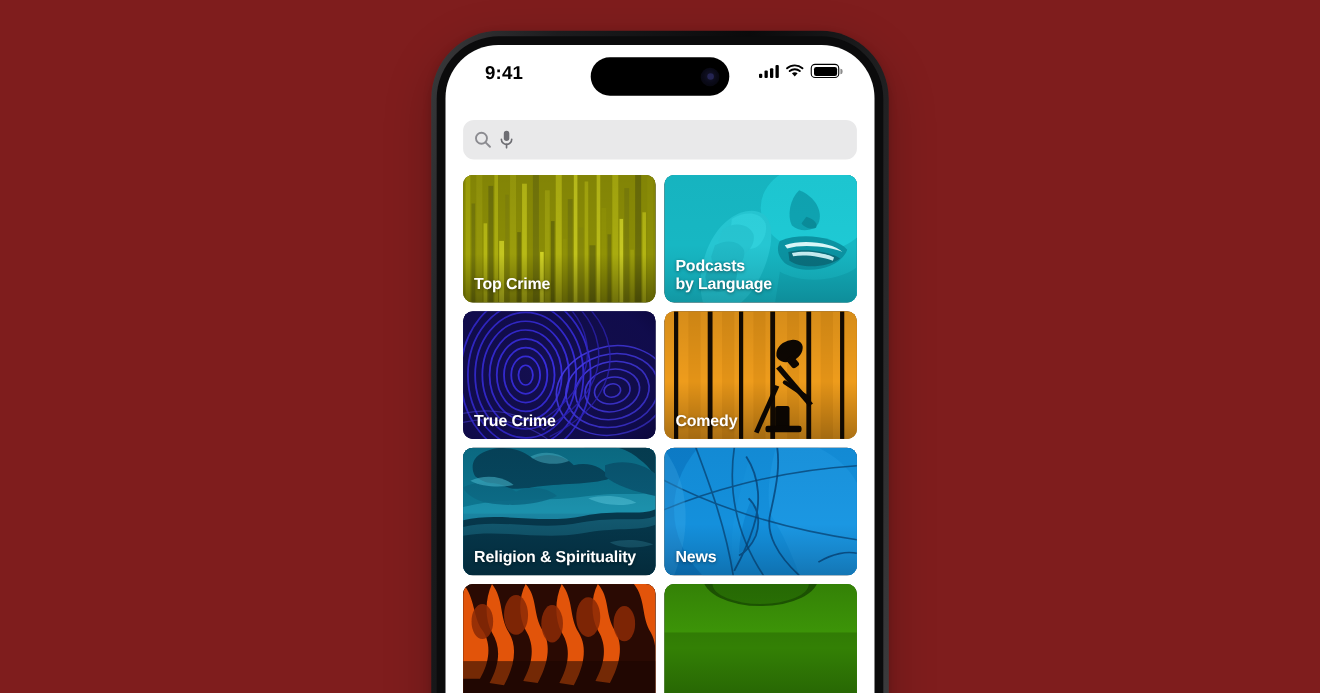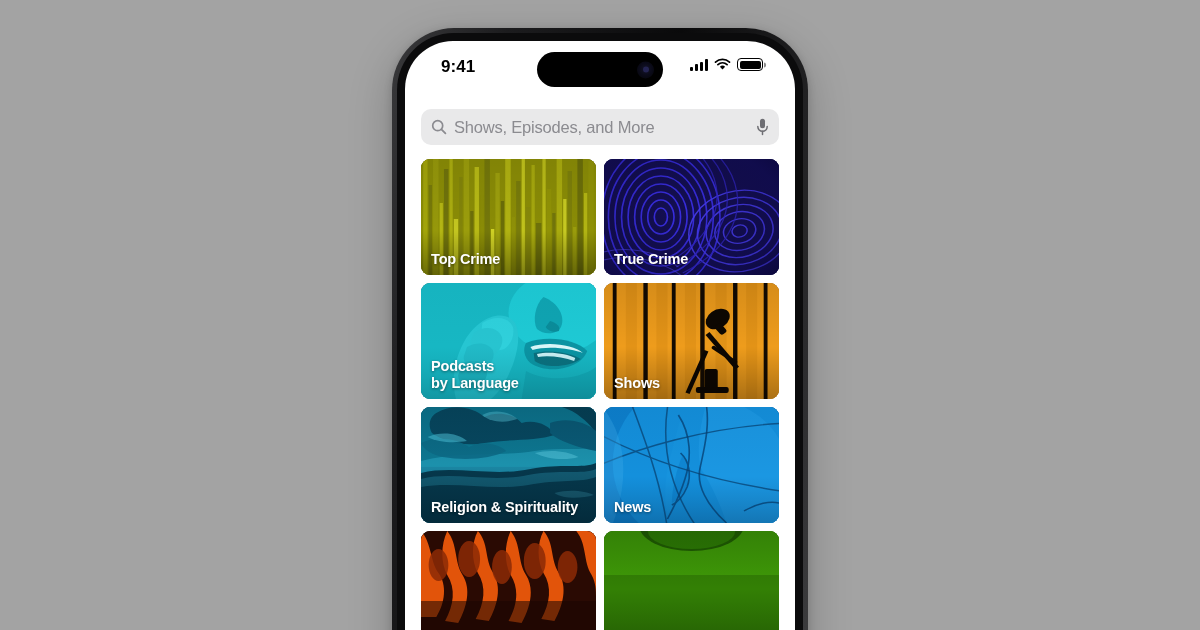--- a/index.html
+++ b/index.html
@@ -12,21 +12,21 @@
     height: 630px;
     overflow: hidden;
     font-family: "Liberation Sans", sans-serif;
     position: relative;
   }
 
   
   .stage {
     position: absolute;
     inset: 0;
-    background: #a3a3a3;
+    background: #7f1d1d;
   }
   .phone {
     position: absolute;
     left: 392px;
     top: 28px;
     width: 416px;
     height: 852px;
     border-radius: 62px;
     background: linear-gradient(105deg, #3a3a3c 0%, #1c1c1e 18%, #0a0a0b 45%, #2c2c2e 78%, #48484a 100%);
     box-shadow: 0 14px 44px rgba(0,0,0,0.22), 0 2px 8px rgba(0,0,0,0.16);
@@ -271,21 +271,20 @@
       </div>
 
       <div class="content">
 
 
         <div class="searchbar">
           <svg width="16" height="16" viewBox="0 0 16 16">
             <circle cx="6.7" cy="6.7" r="5" stroke="#8b8b90" stroke-width="1.7" fill="none"></circle>
             <line x1="10.4" y1="10.4" x2="14.4" y2="14.4" stroke="#8b8b90" stroke-width="1.8" stroke-linecap="round"></line>
           </svg>
-          <span class="search-ph">Shows, Episodes, and More</span>
           <svg width="13" height="18" viewBox="0 0 13 18">
             <rect x="4" y="0.8" width="5" height="9.4" rx="2.5" fill="#6e6e73"></rect>
             <path d="M1.8 8.6 a4.7 4.7 0 0 0 9.4 0" stroke="#6e6e73" stroke-width="1.5" fill="none" stroke-linecap="round"></path>
             <line x1="6.5" y1="13.3" x2="6.5" y2="16.4" stroke="#6e6e73" stroke-width="1.5" stroke-linecap="round"></line>
           </svg>
         </div>
 
         <div class="grid">
 
           <div class="tile">
@@ -334,20 +333,58 @@
                     <stop offset="0.62" stop-color="#000" stop-opacity="0"></stop>
                     <stop offset="1" stop-color="#000" stop-opacity="0.34"></stop>
                   </linearGradient>
                 </defs>
               </svg>
             </div>
             <div class="tile-label">Top Crime</div>
           </div>
 
           <div class="tile">
+            <div class="art art-language">
+              <svg width="100%" height="100%" viewBox="0 0 160 116" preserveAspectRatio="none">
+                <rect width="160" height="116" fill="#17b7c3"></rect>
+
+                <path d="M95 -10 C135 -8 168 16 172 60 C174 96 150 126 110 128 L160 128 L160 -10 Z" fill="#18c2ce"></path>
+                <ellipse cx="126" cy="30" rx="46" ry="40" fill="#1ec9d4"></ellipse>
+
+                <path d="M112 14 C126 20 132 34 128 44 C124 52 112 52 106 46 C102 38 104 22 112 14 Z" fill="#0fa3b1"></path>
+                <path d="M118 38 C124 40 128 44 126 48 C122 50 116 48 114 44 Z" fill="#0a8b99"></path>
+
+                <path d="M96 60 C114 52 142 56 152 68 C146 86 116 92 100 80 C94 74 93 66 96 60 Z" fill="#0b93a2"></path>
+                <path d="M100 64 C116 58 140 62 148 70 C140 66 116 62 102 67 Z" fill="#d8f6f8"></path>
+                <path d="M103 70 C118 66 138 70 146 76 C136 84 114 86 104 78 Z" fill="#0a6e7c"></path>
+                <path d="M106 71 C118 68 134 71 141 75 L140 78 C130 74 116 72 107 74 Z" fill="#cdf0f4"></path>
+
+                <path d="M96 88 C116 100 146 96 160 84 L160 116 L92 116 Z" fill="#12aab7"></path>
+
+                <path d="M32 116 C26 92 34 56 54 40 C66 30 80 30 86 40 C92 52 88 74 80 92 C74 106 66 116 58 120 Z" fill="#26c6d2"></path>
+                <path d="M56 40 C68 32 80 34 84 44 C86 52 82 62 76 66 C68 70 58 64 55 54 Z" fill="#2fd0db"></path>
+                <path d="M48 50 C58 42 70 44 74 54 C76 62 70 72 62 74 C54 76 46 68 45 60 Z" fill="#27c4d0"></path>
+                <path d="M42 64 C52 58 62 60 66 68 C68 76 62 86 54 88 C46 90 39 82 39 74 Z" fill="#21bac7"></path>
+                <path d="M38 80 C48 76 58 78 60 86 C62 94 56 104 48 106 C40 108 34 100 34 92 Z" fill="#1cb2bf"></path>
+
+                <rect width="160" height="116" fill="url(#langShade)"></rect>
+                <defs>
+                  <linearGradient id="langShade" x1="0" y1="0" x2="0" y2="1">
+                    <stop offset="0" stop-color="#0a7380" stop-opacity="0.05"></stop>
+                    <stop offset="0.55" stop-color="#0a7380" stop-opacity="0"></stop>
+                    <stop offset="1" stop-color="#064a55" stop-opacity="0.30"></stop>
+                  </linearGradient>
+                </defs>
+              </svg>
+            </div>
+            <div class="tile-label">Podcasts
+by Language</div>
+          </div>
+
+          <div class="tile">
             <div class="art art-truecrime">
               <svg width="100%" height="100%" viewBox="0 0 160 116" preserveAspectRatio="none">
                 <rect width="160" height="116" fill="#140f52"></rect>
                 <g fill="none" stroke="#3b30e8" stroke-width="1.5" opacity="0.95">
                   <ellipse cx="52" cy="58" rx="6" ry="9"></ellipse>
                   <ellipse cx="52" cy="58" rx="12" ry="17"></ellipse>
                   <ellipse cx="52" cy="58" rx="18" ry="25"></ellipse>
                   <ellipse cx="52" cy="58" rx="24" ry="33"></ellipse>
                   <ellipse cx="52" cy="58" rx="30" ry="41"></ellipse>
                   <ellipse cx="52" cy="58" rx="36" ry="49"></ellipse>
@@ -379,58 +416,20 @@
                     <stop offset="0.7" stop-color="#06033a" stop-opacity="0.25"></stop>
                     <stop offset="1" stop-color="#03001f" stop-opacity="0.62"></stop>
                   </radialGradient>
                 </defs>
               </svg>
             </div>
             <div class="tile-label">True Crime</div>
           </div>
 
           <div class="tile">
-            <div class="art art-language">
-              <svg width="100%" height="100%" viewBox="0 0 160 116" preserveAspectRatio="none">
-                <rect width="160" height="116" fill="#17b7c3"></rect>
-
-                <path d="M95 -10 C135 -8 168 16 172 60 C174 96 150 126 110 128 L160 128 L160 -10 Z" fill="#18c2ce"></path>
-                <ellipse cx="126" cy="30" rx="46" ry="40" fill="#1ec9d4"></ellipse>
-
-                <path d="M112 14 C126 20 132 34 128 44 C124 52 112 52 106 46 C102 38 104 22 112 14 Z" fill="#0fa3b1"></path>
-                <path d="M118 38 C124 40 128 44 126 48 C122 50 116 48 114 44 Z" fill="#0a8b99"></path>
-
-                <path d="M96 60 C114 52 142 56 152 68 C146 86 116 92 100 80 C94 74 93 66 96 60 Z" fill="#0b93a2"></path>
-                <path d="M100 64 C116 58 140 62 148 70 C140 66 116 62 102 67 Z" fill="#d8f6f8"></path>
-                <path d="M103 70 C118 66 138 70 146 76 C136 84 114 86 104 78 Z" fill="#0a6e7c"></path>
-                <path d="M106 71 C118 68 134 71 141 75 L140 78 C130 74 116 72 107 74 Z" fill="#cdf0f4"></path>
-
-                <path d="M96 88 C116 100 146 96 160 84 L160 116 L92 116 Z" fill="#12aab7"></path>
-
-                <path d="M32 116 C26 92 34 56 54 40 C66 30 80 30 86 40 C92 52 88 74 80 92 C74 106 66 116 58 120 Z" fill="#26c6d2"></path>
-                <path d="M56 40 C68 32 80 34 84 44 C86 52 82 62 76 66 C68 70 58 64 55 54 Z" fill="#2fd0db"></path>
-                <path d="M48 50 C58 42 70 44 74 54 C76 62 70 72 62 74 C54 76 46 68 45 60 Z" fill="#27c4d0"></path>
-                <path d="M42 64 C52 58 62 60 66 68 C68 76 62 86 54 88 C46 90 39 82 39 74 Z" fill="#21bac7"></path>
-                <path d="M38 80 C48 76 58 78 60 86 C62 94 56 104 48 106 C40 108 34 100 34 92 Z" fill="#1cb2bf"></path>
-
-                <rect width="160" height="116" fill="url(#langShade)"></rect>
-                <defs>
-                  <linearGradient id="langShade" x1="0" y1="0" x2="0" y2="1">
-                    <stop offset="0" stop-color="#0a7380" stop-opacity="0.05"></stop>
-                    <stop offset="0.55" stop-color="#0a7380" stop-opacity="0"></stop>
-                    <stop offset="1" stop-color="#064a55" stop-opacity="0.30"></stop>
-                  </linearGradient>
-                </defs>
-              </svg>
-            </div>
-            <div class="tile-label">Podcasts
-by Language</div>
-          </div>
-
-          <div class="tile">
             <div class="art art-comedy">
               <svg width="100%" height="100%" viewBox="0 0 160 116" preserveAspectRatio="none">
                 <rect width="160" height="116" fill="#ee9c1c"></rect>
                 <g>
                   <rect x="8" y="0" width="3.5" height="116" fill="#120a02"></rect>
                   <rect x="36" y="0" width="4" height="116" fill="#140b02"></rect>
                   <rect x="62" y="0" width="3.5" height="116" fill="#120a02"></rect>
                   <rect x="88" y="0" width="4" height="116" fill="#140b02"></rect>
                   <rect x="118" y="0" width="4" height="116" fill="#120a02"></rect>
                   <rect x="146" y="0" width="3.5" height="116" fill="#140b02"></rect>
@@ -455,21 +454,21 @@
                 <rect width="160" height="116" fill="url(#cmShade)"></rect>
                 <defs>
                   <linearGradient id="cmShade" x1="0" y1="0" x2="0" y2="1">
                     <stop offset="0" stop-color="#000" stop-opacity="0.10"></stop>
                     <stop offset="0.55" stop-color="#000" stop-opacity="0"></stop>
                     <stop offset="1" stop-color="#000" stop-opacity="0.28"></stop>
                   </linearGradient>
                 </defs>
               </svg>
             </div>
-            <div class="tile-label">Shows</div>
+            <div class="tile-label">Comedy</div>
           </div>
 
           <div class="tile">
             <div class="art art-religion">
               <svg width="100%" height="100%" viewBox="0 0 160 116" preserveAspectRatio="none">
                 <rect width="160" height="116" fill="#0a5f7e"></rect>
                 <rect width="160" height="60" fill="#0d7791"></rect>
 
                 <path d="M0 54 C34 44 70 50 104 44 C128 40 146 44 160 40 L160 66 C130 62 100 68 66 66 C36 64 16 68 0 70 Z" fill="#2aa8c2" opacity="0.55"></path>
 

